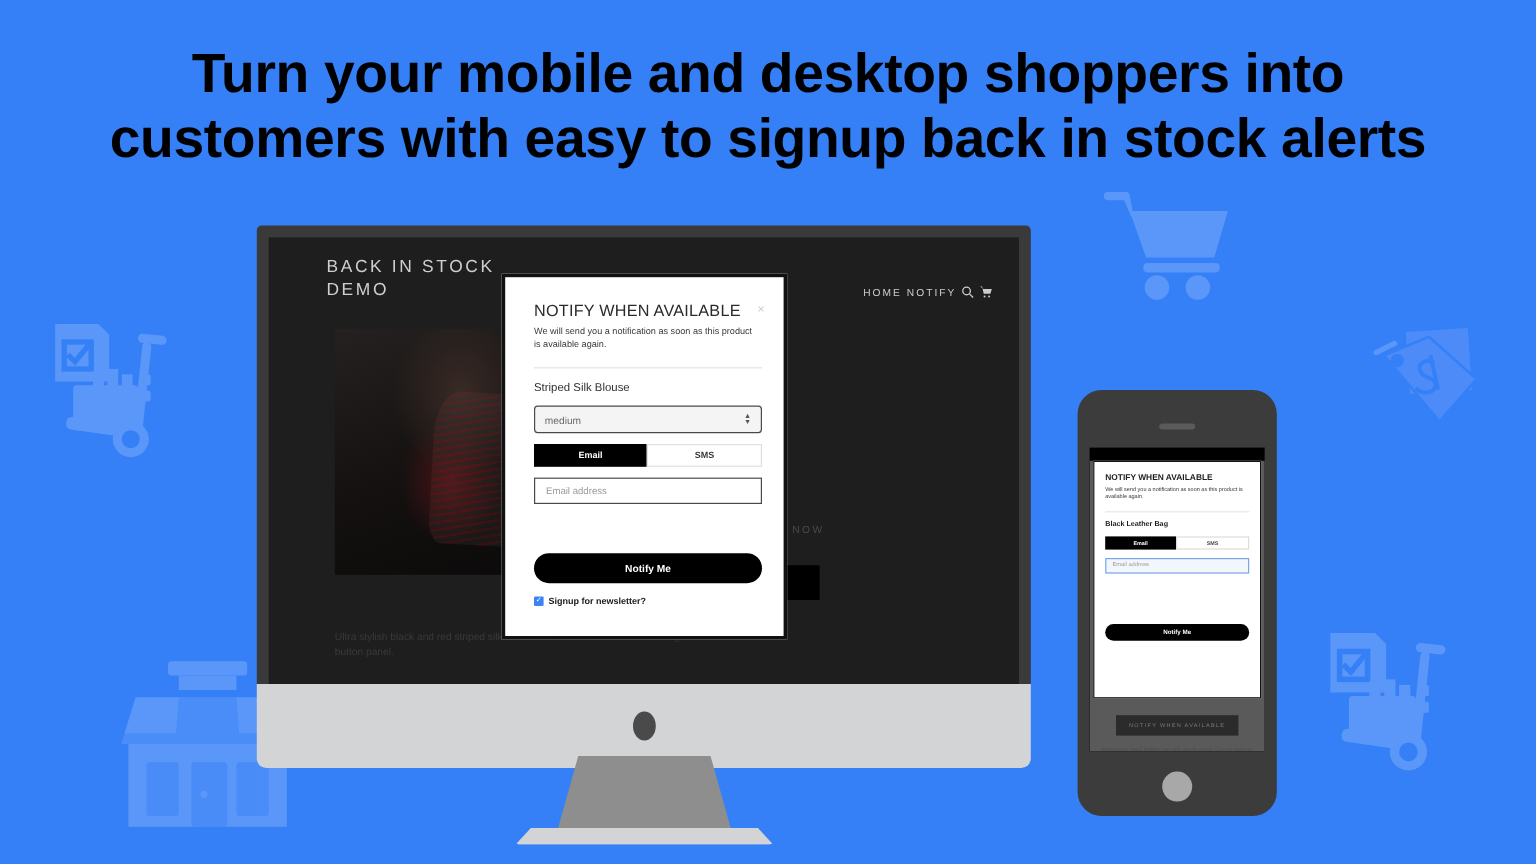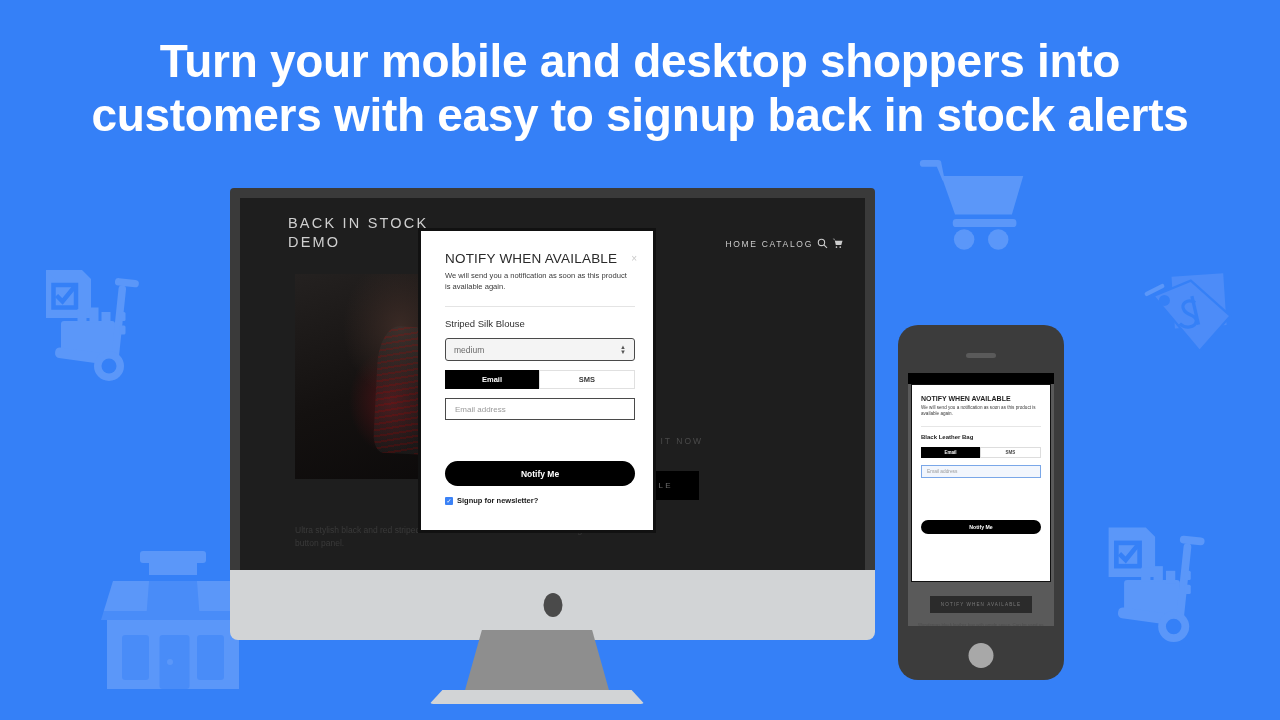--- a/index.html
+++ b/index.html
@@ -19,30 +19,30 @@
   .bg-icon { position: absolute; opacity: 1; pointer-events: none; }
   .bg-icon svg { display: block; }
 
   
   .headline {
     position: absolute;
     top: 34px; left: 50%;
     transform: translateX(-50%);
     width: 1120px;
     text-align: center;
-    color: #ffffff;
+    color: #000000;
     font-size: 46px;
     font-weight: bold;
     line-height: 54px;
     letter-spacing: -0.3px;
     white-space: pre-line;
   }
 
   
-  #monitor { position: absolute; left: 230px; top: 188px; width: 731px; }
+  #monitor { position: absolute; left: 214px; top: 188px; width: 731px; }
   .mon-bezel {
     width: 645px; height: 382px;
     background: #3a3a3a;
     border-radius: 4px 4px 0 0;
     padding: 10px 10px 0 10px;
   }
   .mon-screen {
     position: relative;
     width: 625px; height: 372px;
     background: #1e1e1e;
@@ -352,21 +352,21 @@
   <div id="monitor">
     <div class="mon-bezel">
       <div class="mon-screen">
 
         <div class="site">
           <div class="site-head">
             <div class="site-logo">BACK IN STOCK
 DEMO</div>
             <div class="site-nav">
               <span class="site-nav-link">HOME</span>
-              <span class="site-nav-link">CATALOG</span>
+              <span class="site-nav-link">NOTIFY</span>
               <span class="site-nav-icon">
                 <svg width="11" height="11" viewBox="0 0 16 16" fill="none" stroke="#cccccc" stroke-width="1.6">
                   <circle cx="6.5" cy="6.5" r="4.6"></circle>
                     <path d="M10 10 l4.5 4.5"></path>
                 </svg>
               </span>
               <span class="site-nav-icon">
                 <svg width="11" height="11" viewBox="0 0 16 16" fill="#cccccc">
                   <path d="M1 1 h2.5 l2 9 h8 l1.8 -6 h-10"></path>
                   <circle cx="6.5" cy="13.3" r="1.2"></circle>

